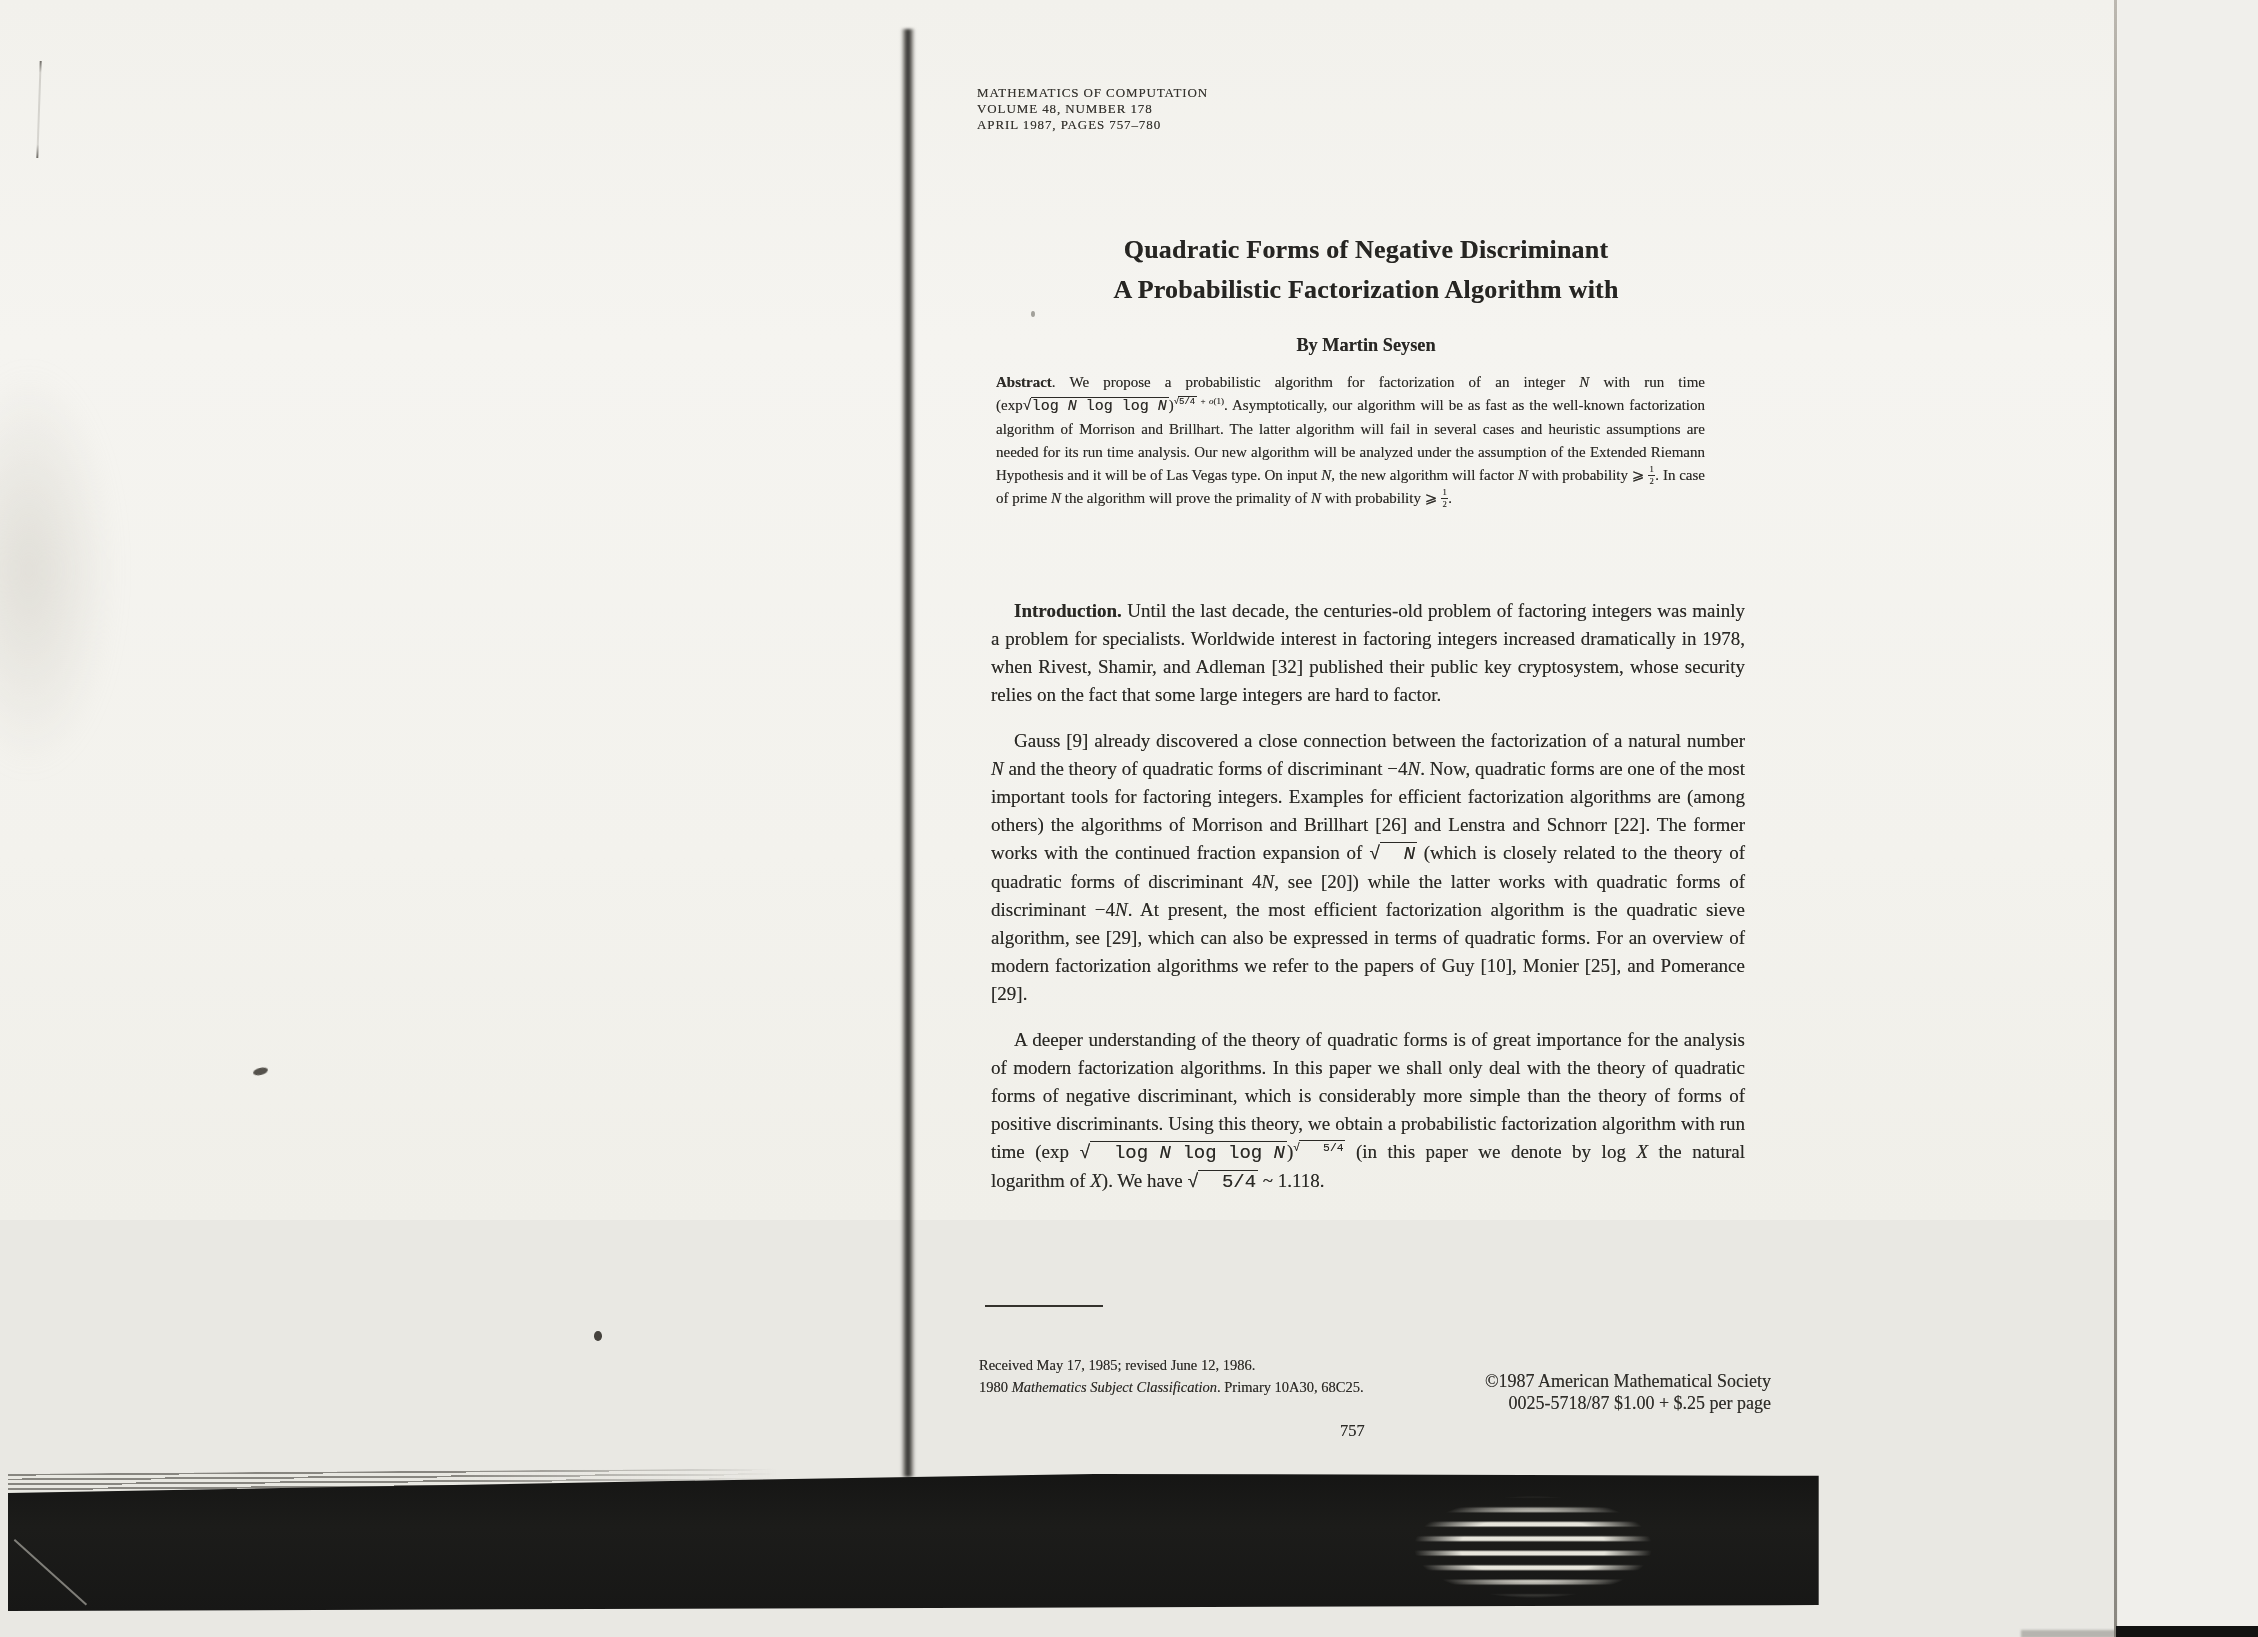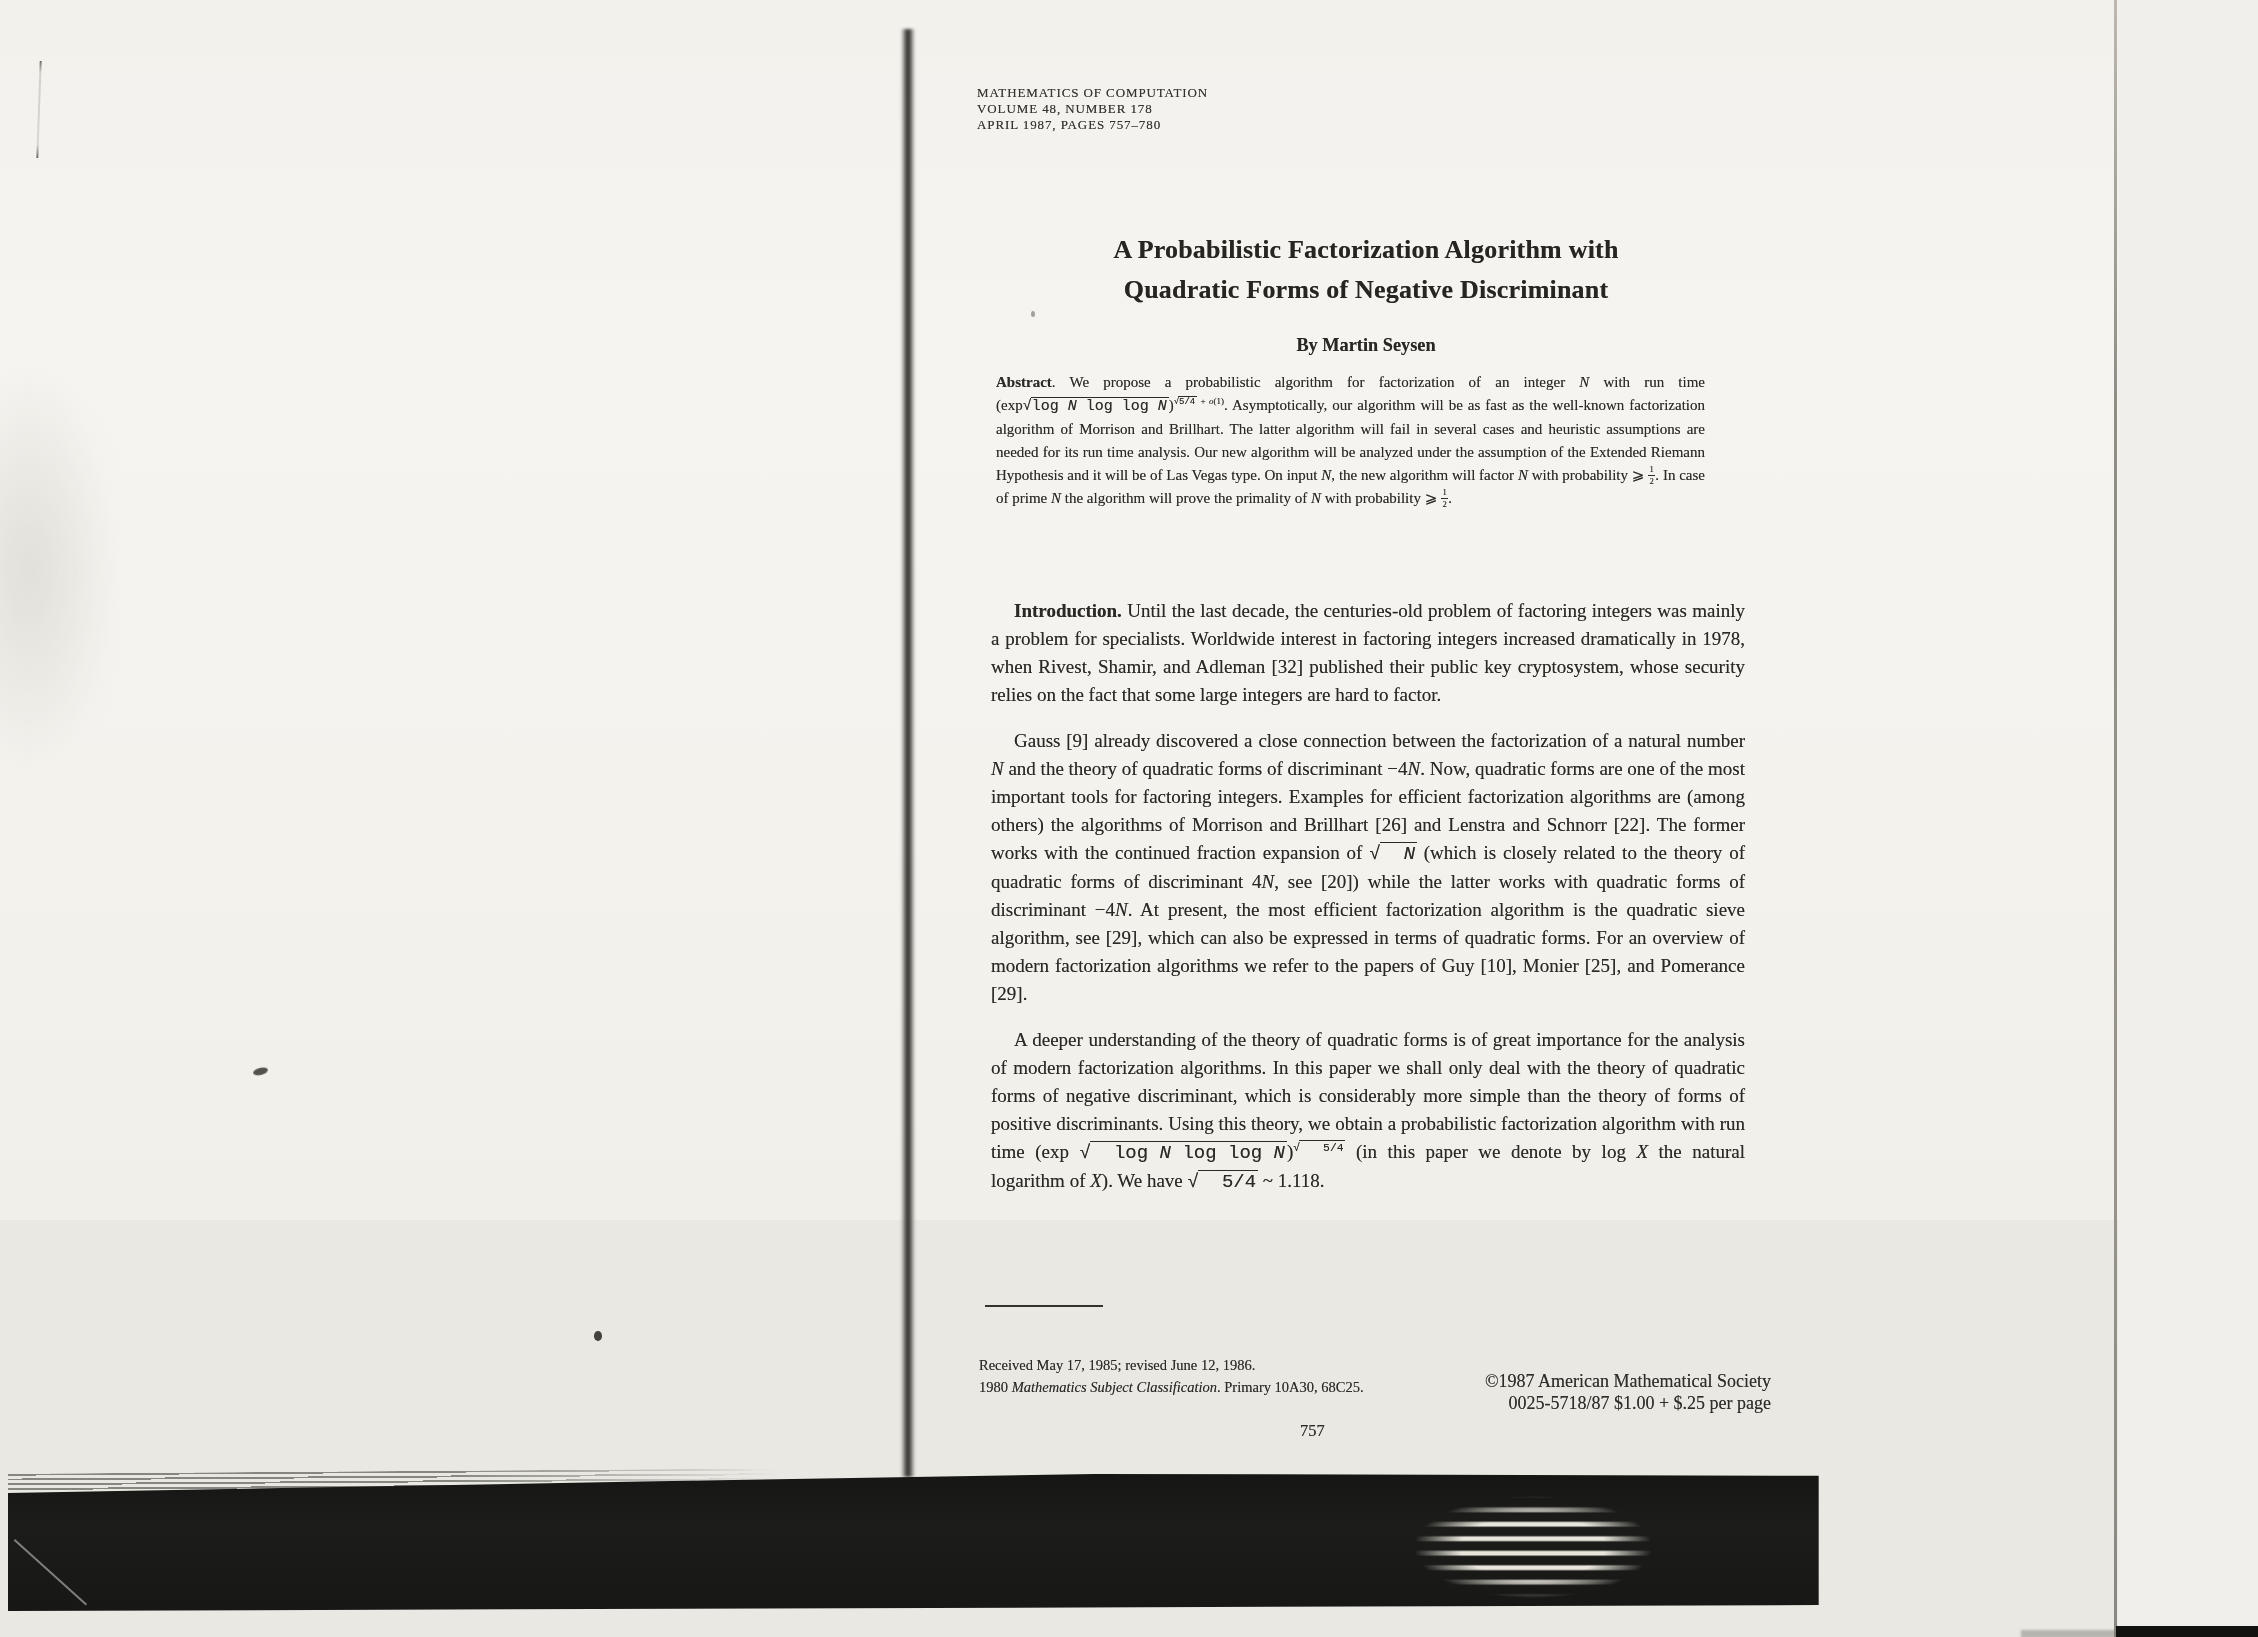--- a/index.html
+++ b/index.html
@@ -79,21 +79,21 @@
   }
   .body-text{
     position:absolute;left:973px;top:579px;width:790px;
     font-size:19px;line-height:28px;text-align:justify;color:#2a2925;
   }
   .body-text p{margin:18px;text-indent:23px;}
   .footnote-rule{position:absolute;left:985px;top:1305px;width:118px;border-top:2.1px solid #34322d;}
   .footnotes{position:absolute;left:979px;top:1316px;font-size:14.5px;line-height:21.6px;color:#2d2b27;margin-top:39px;}
   .copyright{position:absolute;left:1288px;top:1370px;width:483px;text-align:right;
     font-size:18px;line-height:22px;color:#2f2d29;}
-  .page-number{position:absolute;left:1300px;top:1421px;font-size:16.4px;color:#2b2a26;}
+  .page-number{position:absolute;left:1340px;top:1421px;font-size:16.4px;color:#2b2a26;}
   
   sup{font-size:.6em;line-height:0;}
   .sqrt{white-space:nowrap;font-family:Liberation Mono, monospace;}
   .sqrt .rad{margin-right:-1px;}
   .sqrt .bar{display:inline-block;border-top:1.3px solid currentColor;line-height:1.06;padding:1px 1.9px 0 1px;}
   .vfrac{display:inline-flex;flex-direction:column;align-items:center;font-size:58%;line-height:1;vertical-align:middle;position:relative;top:-1px;}
   .vfrac .fn{border-bottom:1px solid currentColor;padding:0 1.4px 1px;}
   .vfrac .fd{padding-top:1px;}
 </style>
 </head>
@@ -110,22 +110,22 @@
   <div class="spine-shadow"></div>
 
   <div class="journal-header txt">
     <div>MATHEMATICS OF COMPUTATION</div>
     <div>VOLUME 48, NUMBER 178</div>
     <div>APRIL 1987, PAGES 757–780</div>
   </div>
 
   <div class="title-block">
     <div class="paper-title txt">
+      <div>Quadratic Forms of Negative Discriminant</div>
       <div>A Probabilistic Factorization Algorithm with</div>
-      <div>Quadratic Forms of Negative Discriminant</div>
     </div>
     <div class="byline txt">By Martin Seysen</div>
   </div>
 
   <div class="abstract txt"><b>Abstract</b>. We propose a probabilistic algorithm for factorization of an integer <i>N</i> with run time (exp<span class="sqrt"><span class="rad">√</span><span class="bar">log <i>N</i> log log <i>N</i></span></span>)<sup><span class="sqrt"><span class="rad">√</span><span class="bar">5/4</span></span></sup><sup> + <i>o</i>(1)</sup>. Asymptotically, our algorithm will be as fast as the well-known factorization algorithm of Morrison and Brillhart. The latter algorithm will fail in several cases and heuristic assumptions are needed for its run time analysis. Our new algorithm will be analyzed under the assumption of the Extended Riemann Hypothesis and it will be of Las Vegas type. On input <i>N</i>, the new algorithm will factor <i>N</i> with probability ⩾ <span class="vfrac">
         <span class="fn">1</span>
         <span class="fd">2</span>
       </span>. In case of prime <i>N</i> the algorithm will prove the primality of <i>N</i> with probability ⩾ <span class="vfrac">
         <span class="fn">1</span>
         <span class="fd">2</span>

